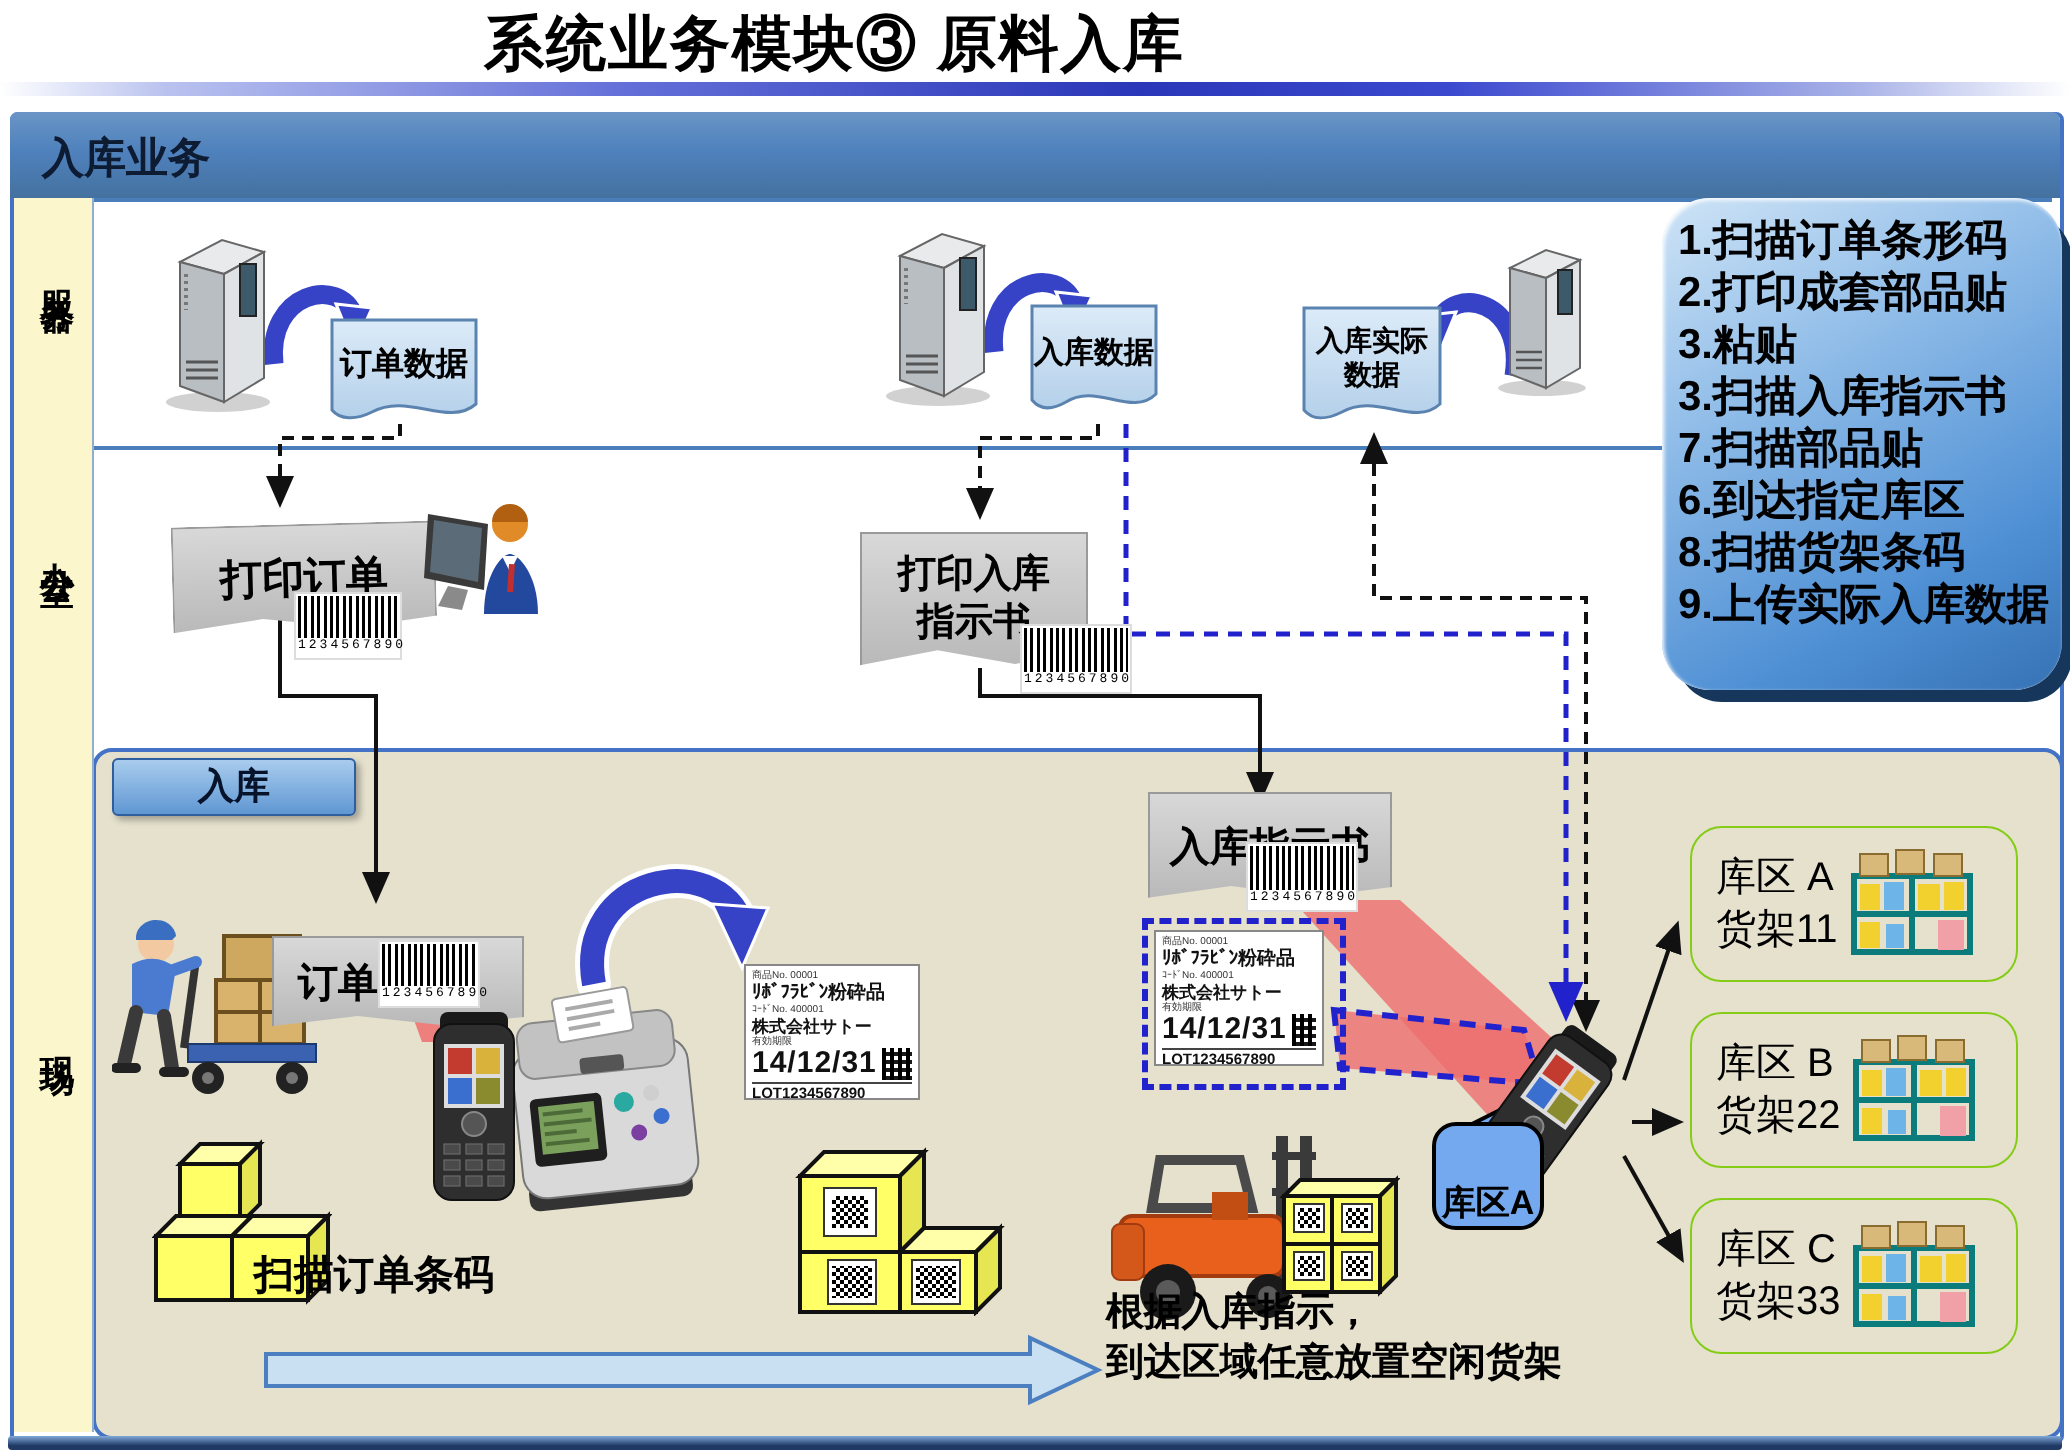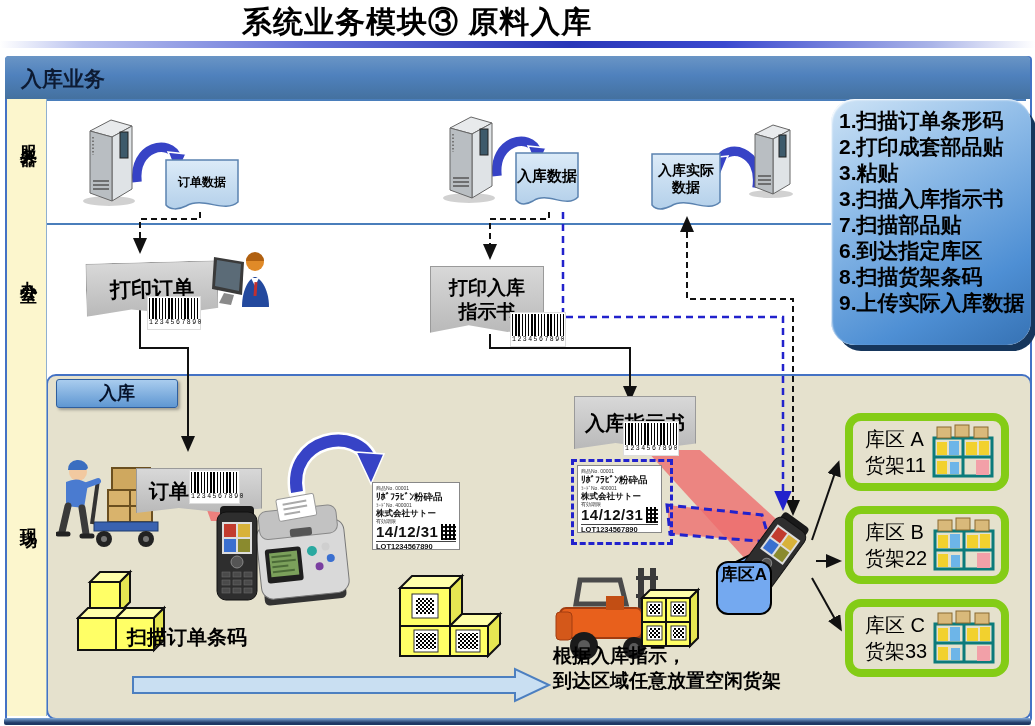--- a/index.html
+++ b/index.html
@@ -49,27 +49,27 @@
       repeating-linear-gradient(0deg,rgba(0,0,0,.9) 0 2px,transparent 2px 4px),
       repeating-linear-gradient(90deg,#000 0 2px,#fff 2px 4px);}
   .pl-qr{width:18px;height:16px;display:inline-block;}
   .dashedwrap{z-index:8;border:3px dashed #2222cc;background:transparent;}
   
   .steps{left:831px;top:99px;width:200px;height:246px;z-index:9;border-radius:24px;box-sizing:border-box;
     background:linear-gradient(150deg,#cfe4f6 0%,#8fbce8 35%,#4e8fd4 75%,#3672b4 100%);
     box-shadow:6px 7px 0 -1px #16365c, inset 1px 1px 2px #fff;
     padding:9px 4px 6px 8px;font-size:21px;font-weight:bold;color:#000;line-height:26px;white-space:nowrap;}
   
-  .zone{left:845px;width:164px;height:78px;z-index:8;border:8px solid #84cc16;border-radius:16px;box-sizing:border-box;
+  .zone{left:845px;width:164px;height:78px;z-index:8;border:1px solid #84cc16;border-radius:16px;box-sizing:border-box;
     display:flex;align-items:center;}
   .zone-text{padding-left:12px;font-size:20px;color:#000;line-height:26px;white-space:nowrap;}
   .zone svg{margin-left:2px;}
   .fieldtext{z-index:9;font-size:20px;font-weight:bold;color:#000;white-space:nowrap;}
   .bubble{left:716px;top:561px;width:52px;height:50px;z-index:13;background:#74a9f0;border:2px solid #000;border-radius:12px;
-    display:flex;align-items:flex-start;justify-content:center;font-size:17px;font-weight:bold;color:#000;}
+    display:flex;align-items:flex-end;justify-content:center;font-size:17px;font-weight:bold;color:#000;}
   #connectors{position:absolute;left:0;top:0;z-index:6;pointer-events:none;}
   .icon{z-index:8;}
   .scanner2{z-index:12;transform:rotate(36deg);}
 </style>
 </head>
 <body>
 
 <div id="stage">
 
   <div class="abs title">系统业务模块③  原料入库</div>
@@ -118,21 +118,21 @@
   <div class="abs doc" style="left:164px;top:158px;width:76px;height:56px">
     <svg width="76" height="56">
         <defs>
           <linearGradient id="dg1" x1="0" y1="0" x2="0" y2="1">
       <stop offset="0" stop-color="#dcebf8"></stop>
             <stop offset="1" stop-color="#b4d0ea"></stop>
           </linearGradient>
         </defs>
       <path d="M2,2 H74 V44 C60,56 40,38 22,48 C14,52 6,52 2,47 Z" fill="url(#dg1)" stroke="#5b83b0" stroke-width="1.5"></path>
       </svg>
-    <div class="doc-text" style="font-size:12px">订单数据</div>
+    <div class="doc-text" style="font-size:16px">订单数据</div>
   </div>
   <div class="abs doc" style="left:514px;top:151px;width:66px;height:58px">
     <svg width="66" height="58">
         <path d="M2,2 H64 V46 C52,58 34,40 19,50 C12,54 6,54 2,49 Z" fill="url(#dg1)" stroke="#5b83b0" stroke-width="1.5"></path>
       </svg>
     <div class="doc-text" style="font-size:15px">入库数据</div>
   </div>
   <div class="abs doc" style="left:650px;top:152px;width:72px;height:62px">
     <svg width="72" height="62">
         <path d="M2,2 H70 V50 C57,62 38,44 21,54 C13,58 6,58 2,53 Z" fill="url(#dg1)" stroke="#5b83b0" stroke-width="1.5"></path>

